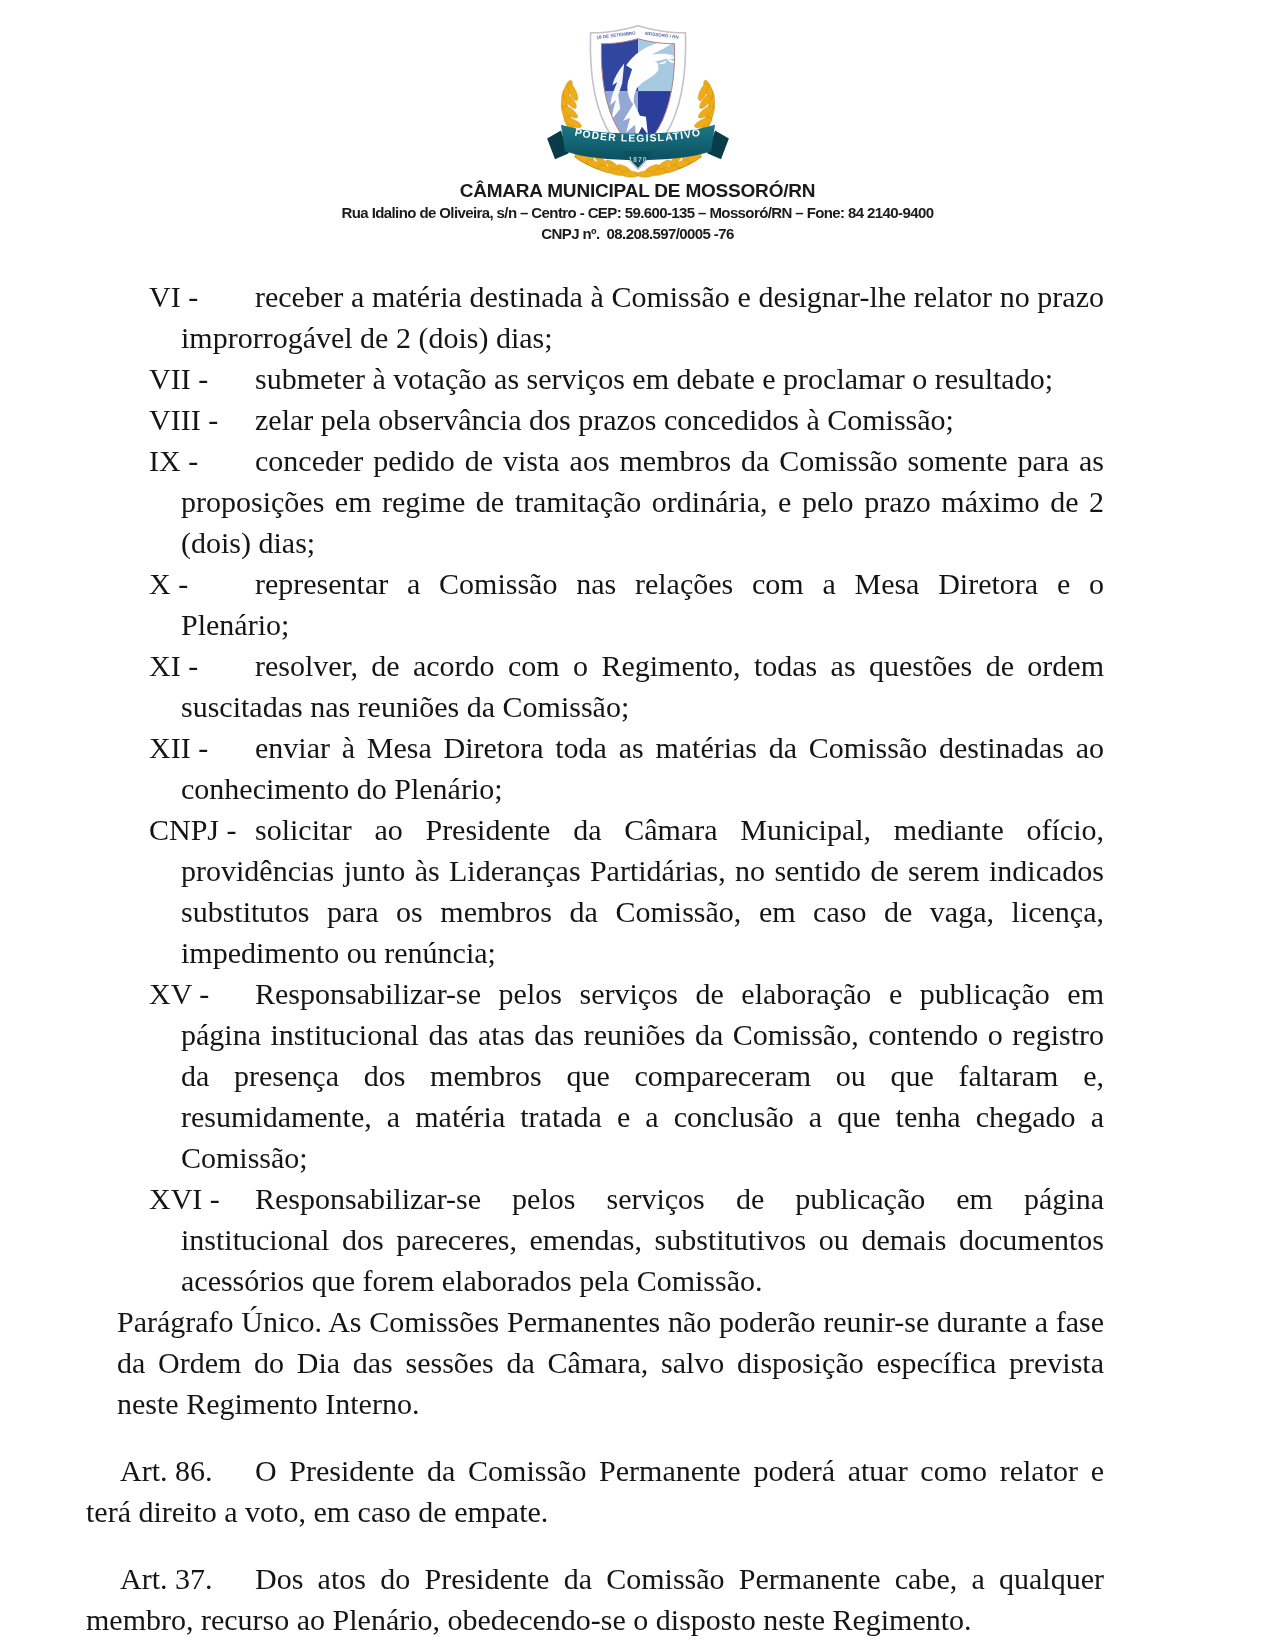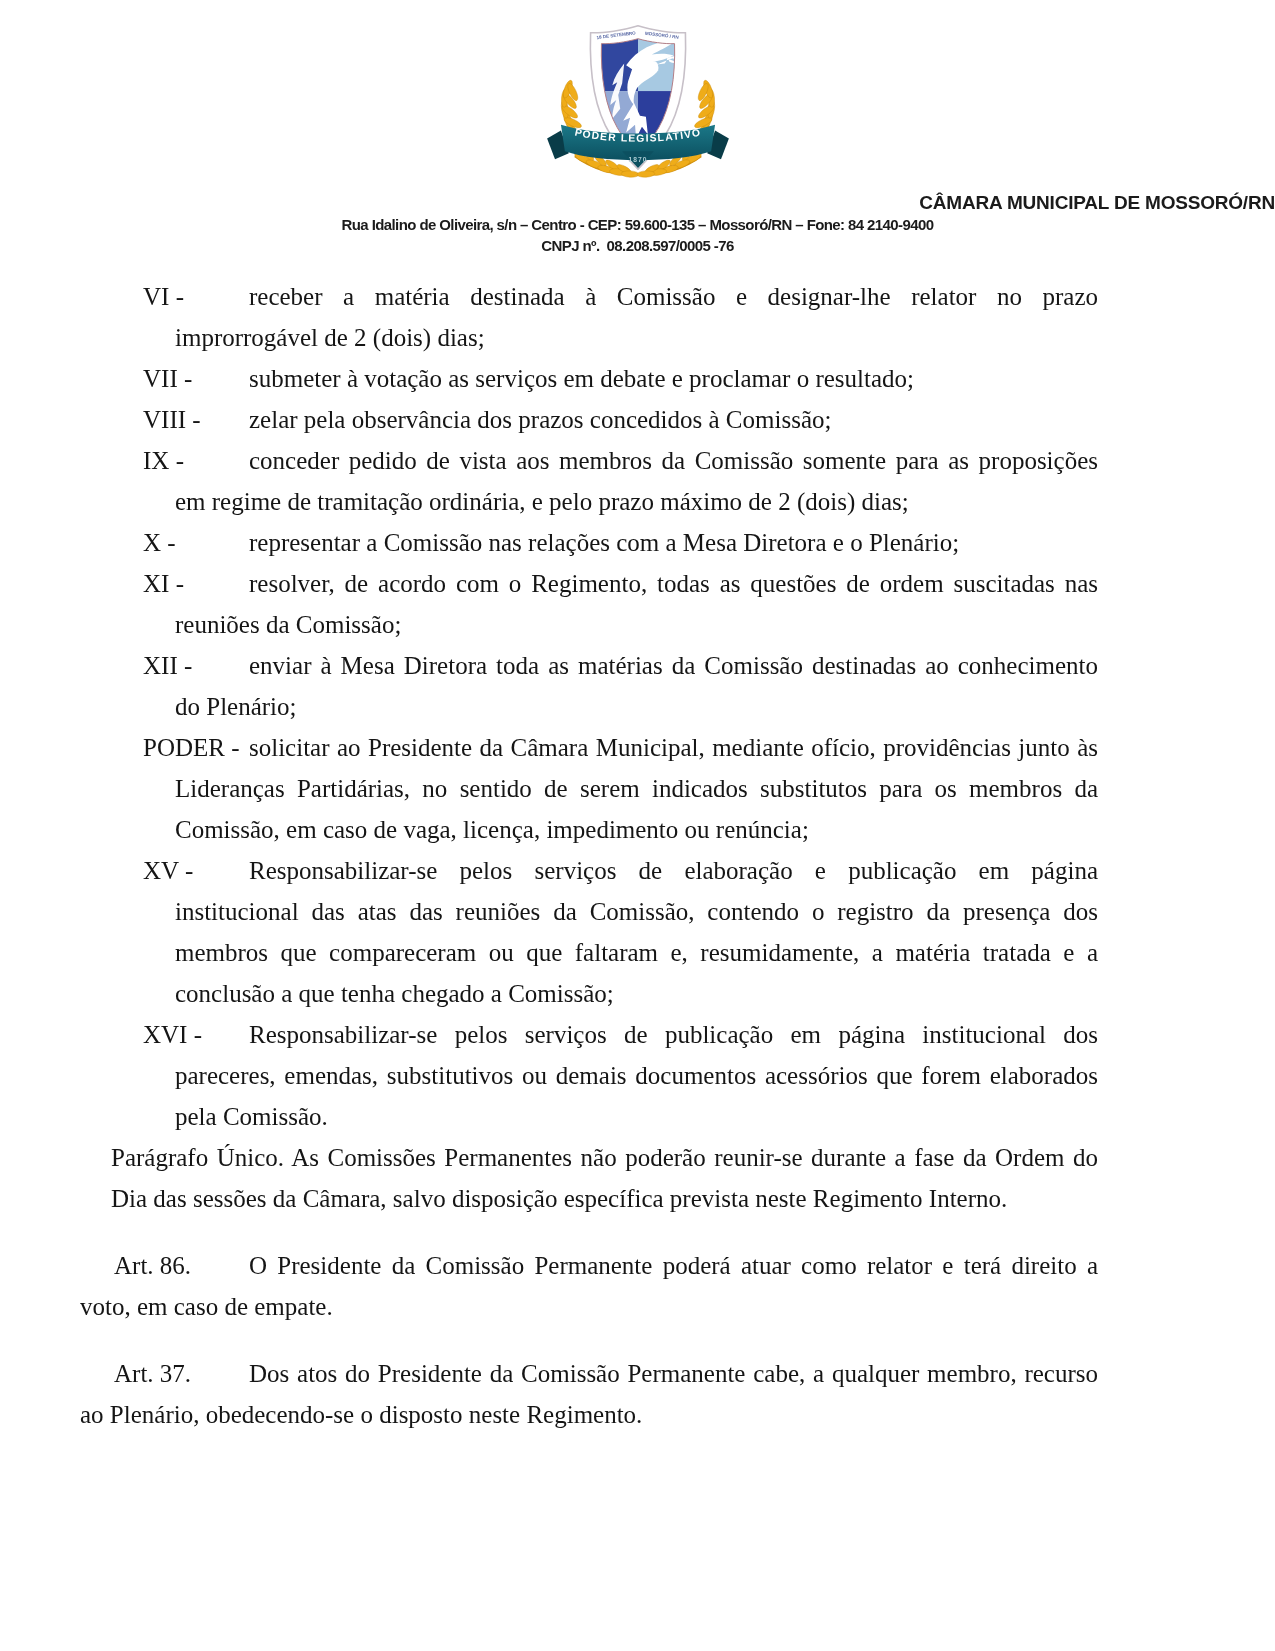--- a/index.html
+++ b/index.html
@@ -7,26 +7,26 @@
     position:relative;width:1275px;height:1651px;background:#fff;overflow:hidden;
     font-family:"Liberation Serif",serif;color:#151515;
   }
   
   .header{
     position:absolute;top:14px;left:0;width:100%;text-align:center;
     font-family:"Liberation Sans",sans-serif;font-weight:700;color:#1b1b1b;
   }
   .logo-wrap{width:200px;height:164px;margin:0 auto;}
   .hline1,.hline2{font-size:19px;line-height:22px;letter-spacing:-0.2px;}
-  .hline1{margin-top:14px;text-align:right;}
+  .hline1{margin-top:2px;}
   .hline3,.hline4{font-size:15px;line-height:21px;letter-spacing:-0.6px;white-space:pre-wrap;}
   
   .content{
-    position:absolute;left:80px;top:276px;width:1018px;
-    font-size:25px;line-height:41px;text-align:justify;text-justify:inter-word;
+    position:absolute;left:86px;top:276px;width:1018px;
+    font-size:30px;line-height:41px;text-align:justify;text-justify:inter-word;
   }
   .list-item{margin:0 0 0 95px;text-indent:-32px;}
   .roman{display:inline-block;width:106px;text-indent:0;}
   .pu{margin-left:31px;}
   .article{margin-top:26px;text-indent:34px;}
   .art-label{display:inline-block;width:135px;text-indent:0;}
   
   .banner-text{font-family:"Liberation Sans",sans-serif;font-weight:700;letter-spacing:1.2px;}
   .arc-text{font-family:"Liberation Sans",sans-serif;font-weight:700;opacity:.85;}
   .year-text{font-family:"Liberation Sans",sans-serif;font-weight:700;letter-spacing:1px;opacity:.9;}
@@ -159,21 +159,21 @@
     <div class="list-item">
       <span class="roman">X -</span><span>representar a Comissão nas relações com a Mesa Diretora e o Plenário;</span>
     </div>
     <div class="list-item">
       <span class="roman">XI -</span><span>resolver, de acordo com o Regimento, todas as questões de ordem suscitadas nas reuniões da Comissão;</span>
     </div>
     <div class="list-item">
       <span class="roman">XII -</span><span>enviar à Mesa Diretora toda as matérias da Comissão destinadas ao conhecimento do Plenário;</span>
     </div>
     <div class="list-item">
-      <span class="roman">PODER -</span><span>solicitar ao Presidente da Câmara Municipal, mediante ofício, providências junto às Lideranças Partidárias, no sentido de serem indicados substitutos para os membros da Comissão, em caso de vaga, licença, impedimento ou renúncia;</span>
+      <span class="roman">CNPJ -</span><span>solicitar ao Presidente da Câmara Municipal, mediante ofício, providências junto às Lideranças Partidárias, no sentido de serem indicados substitutos para os membros da Comissão, em caso de vaga, licença, impedimento ou renúncia;</span>
     </div>
     <div class="list-item">
       <span class="roman">XV -</span><span>Responsabilizar-se pelos serviços de elaboração e publicação em página institucional das atas das reuniões da Comissão, contendo o registro da presença dos membros que compareceram ou que faltaram e, resumidamente, a matéria tratada e a conclusão a que tenha chegado a Comissão;</span>
     </div>
     <div class="list-item">
       <span class="roman">XVI -</span><span>Responsabilizar-se pelos serviços de publicação em página institucional dos pareceres, emendas, substitutivos ou demais documentos acessórios que forem elaborados pela Comissão.</span>
     </div>
 
     <div class="pu">Parágrafo Único. As Comissões Permanentes não poderão reunir-se durante a fase da Ordem do Dia das sessões da Câmara, salvo disposição específica prevista neste Regimento Interno.</div>
 

